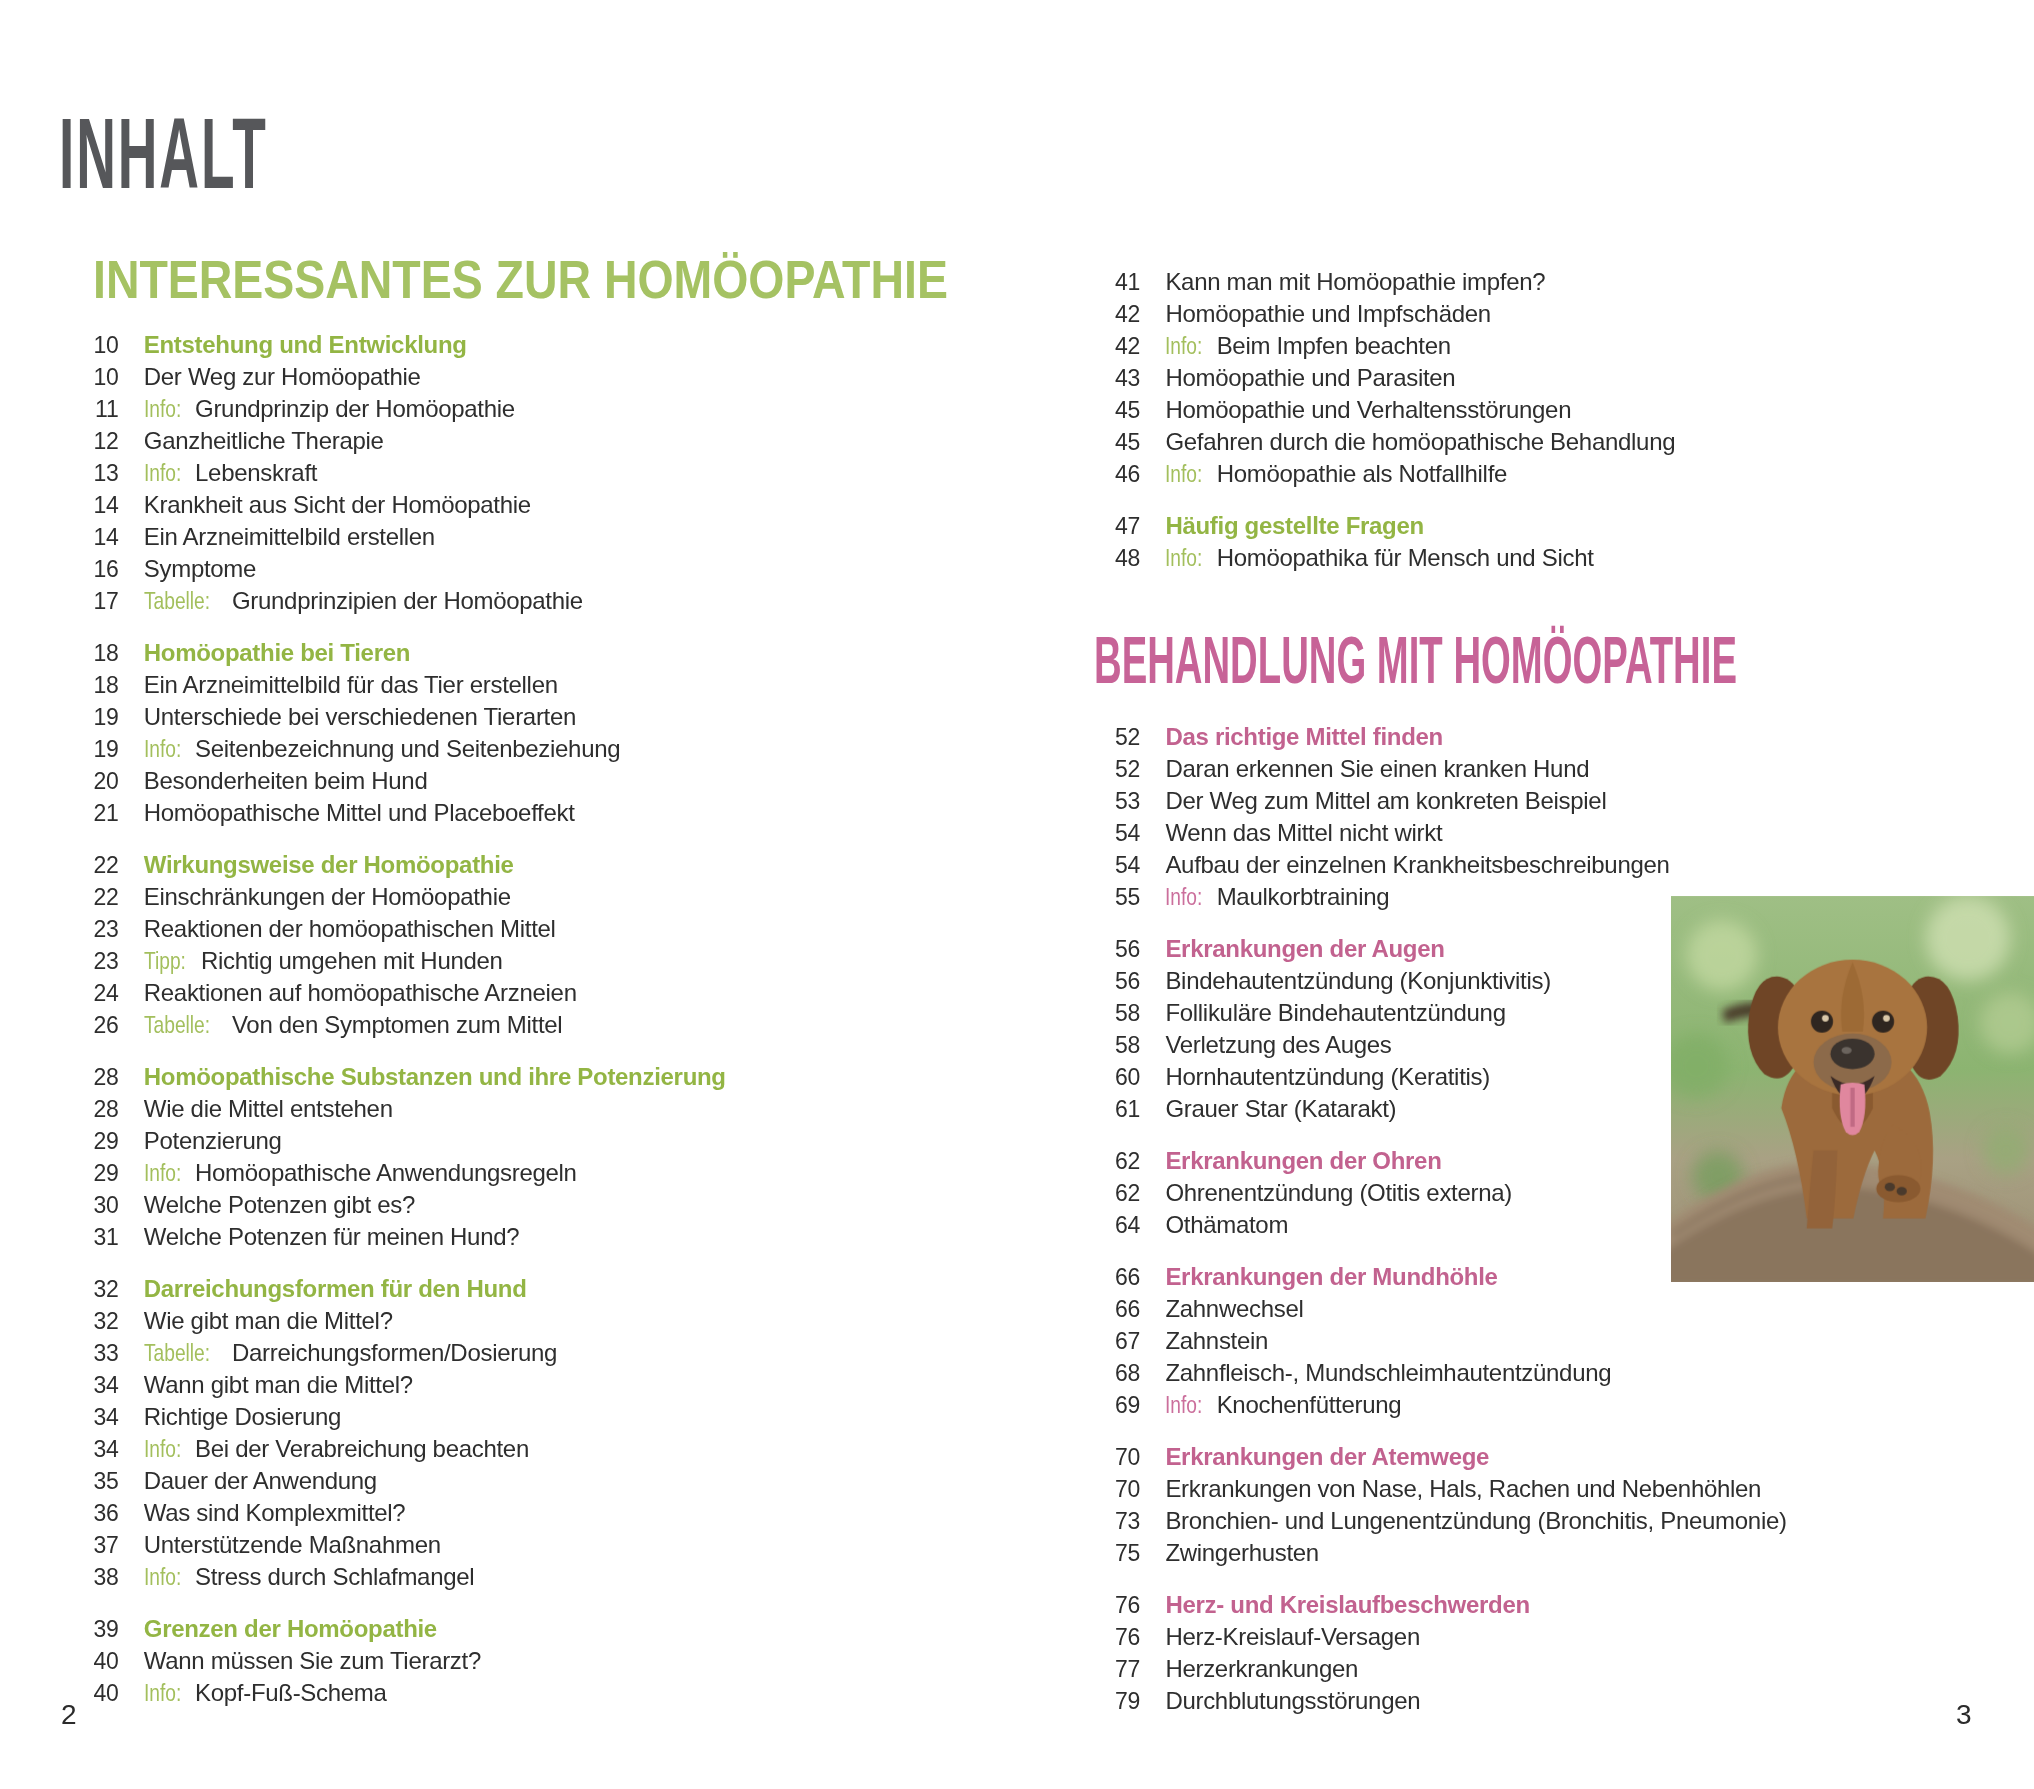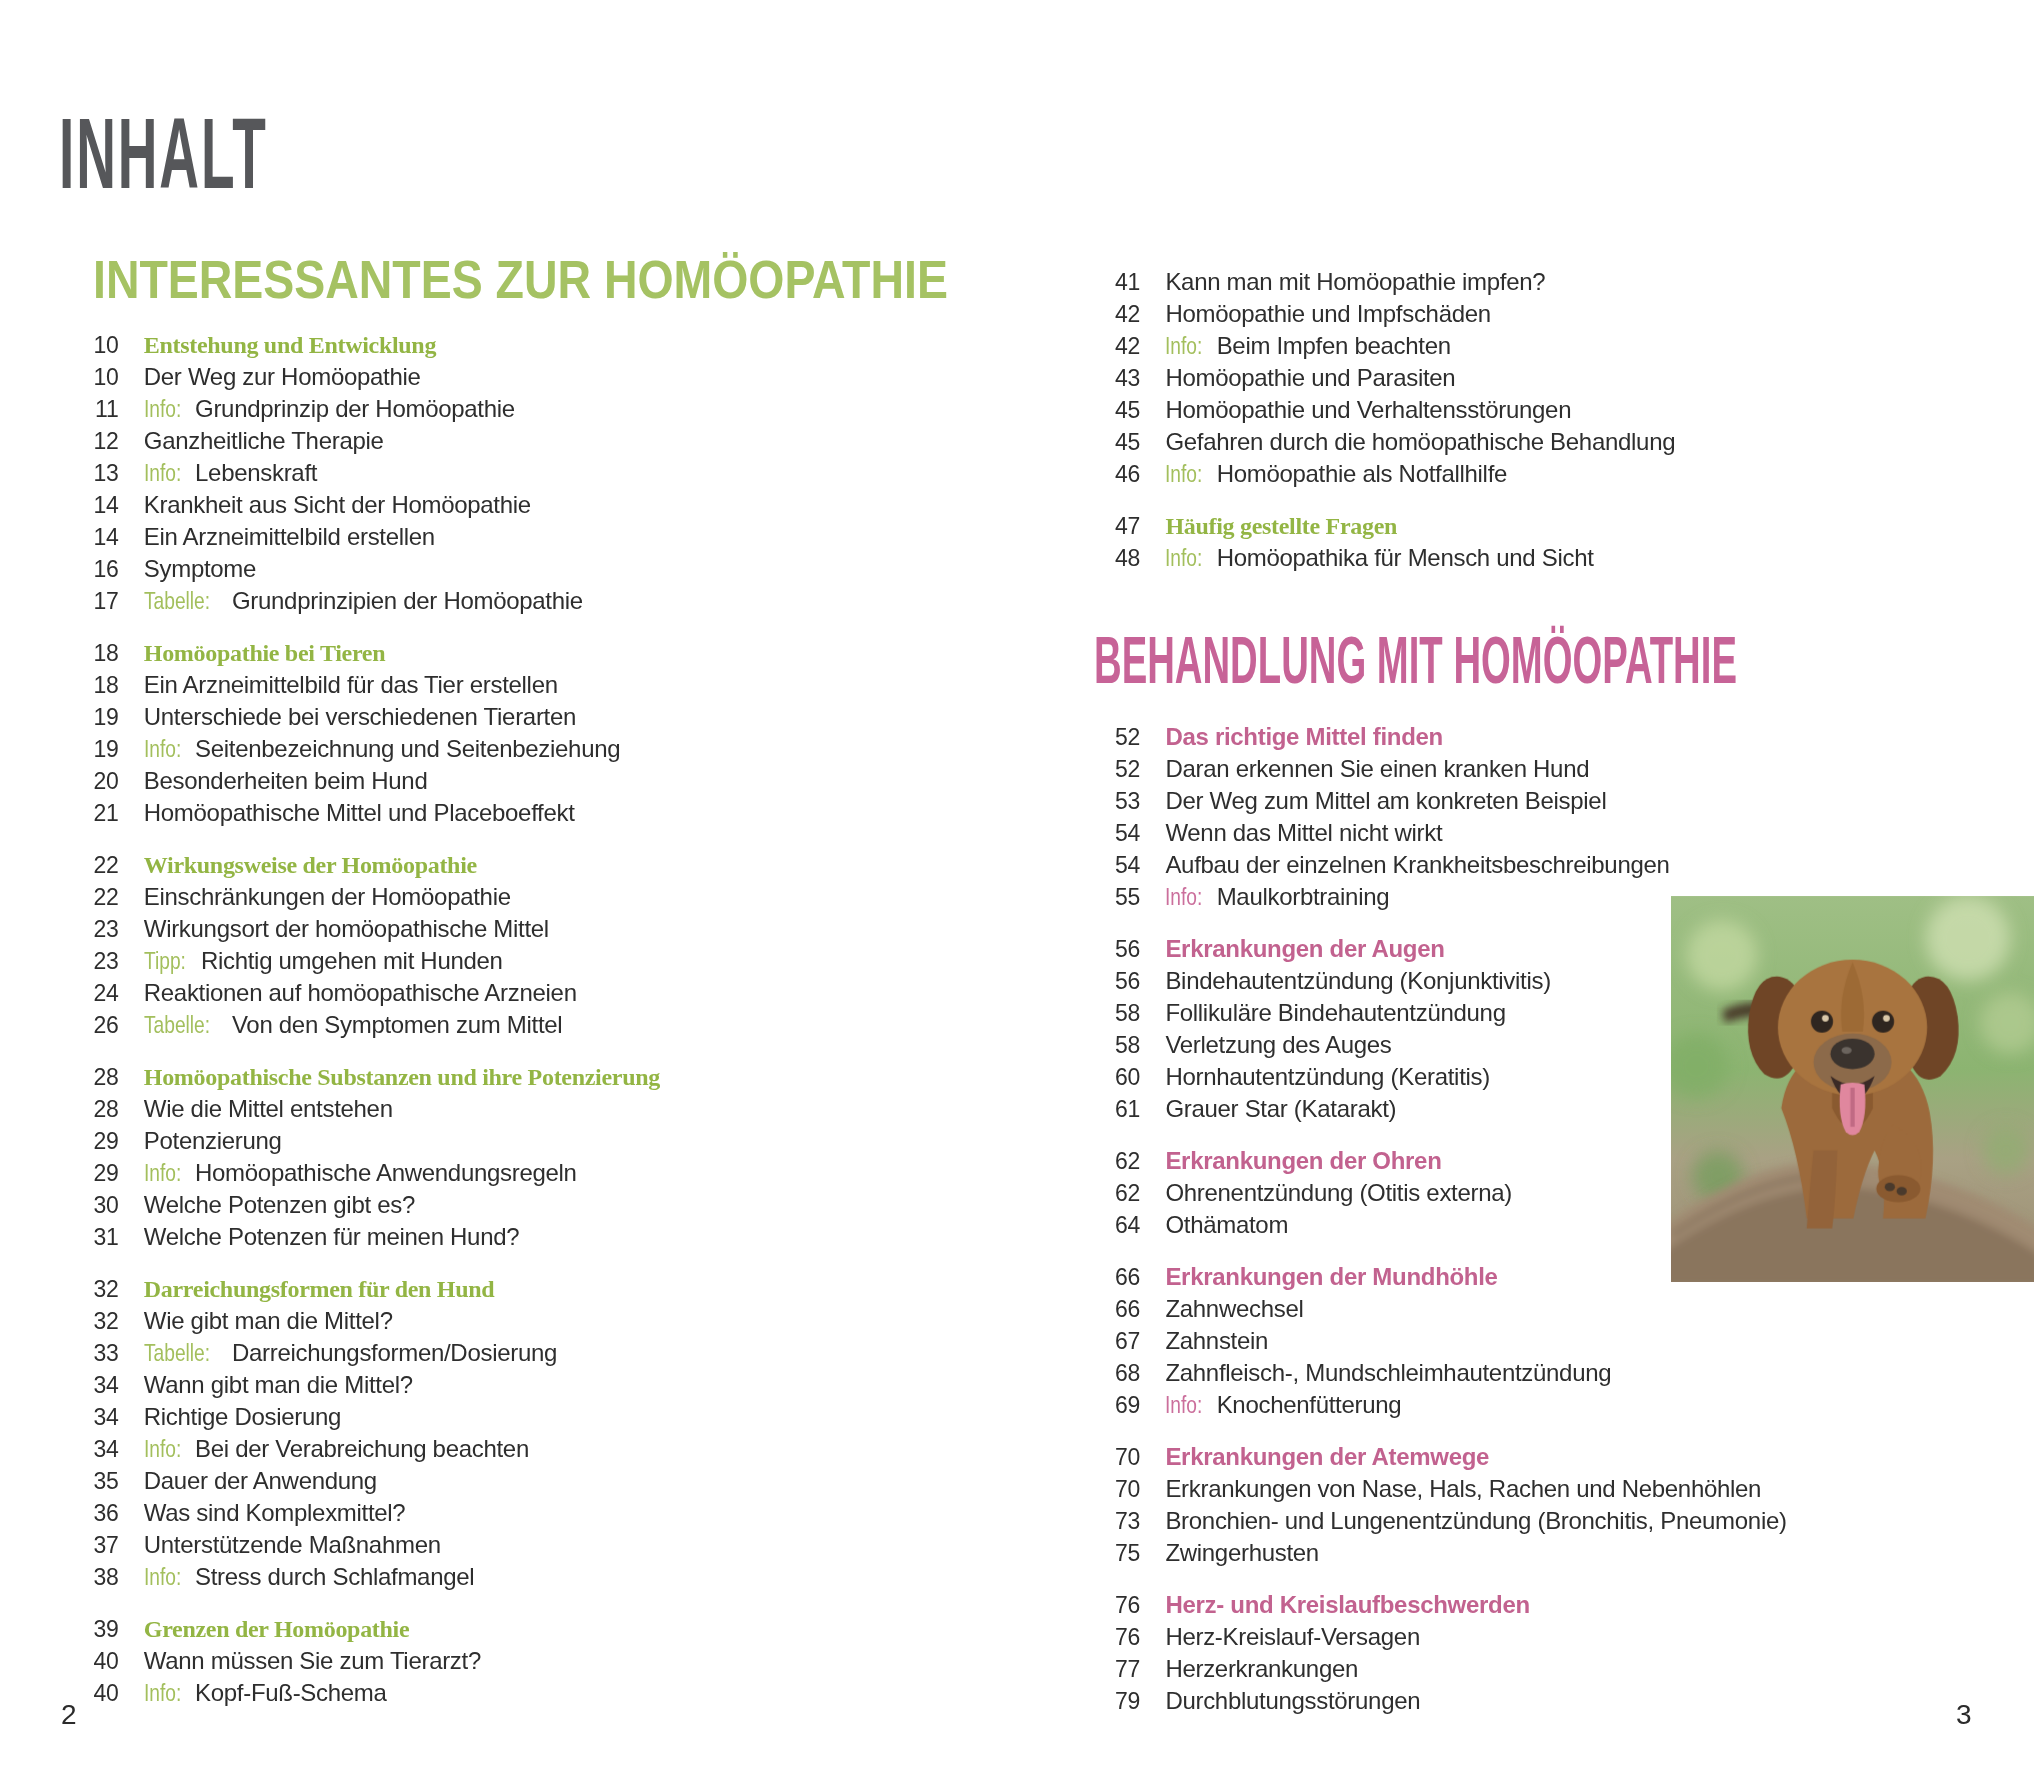--- a/index.html
+++ b/index.html
@@ -46,21 +46,21 @@
   .txt{white-space:nowrap;}
   .label{
     display:inline-block;font-size:24.6px;font-weight:400;
     transform:scaleX(0.78);transform-origin:0 60%;
     margin-right:3.4px;letter-spacing:0;
   }
   .label:empty{display:none;margin:0;}
   .rows.green .label{color:#a3bf5d;}
   .rows.pink  .label{color:#cb6f9c;}
   .row.subhead .txt{font-weight:bold;}
-  .rows.green .row.subhead .txt{color:#93b544;font-family:Liberation Serif, serif;}
+  .rows.green .row.subhead .txt{color:#93b544;}
   .rows.pink  .row.subhead .txt{color:#c2628f;}
 
   .footer-num{
     position:absolute;font-size:28px;color:#2b2b2b;top:1699px;
   }
   .footer-num.left{left:61px;}
   .footer-num.right{left:1956px;}
 
   .dog-photo{
     position:absolute;left:1671px;top:896px;width:363px;height:386px;
@@ -158,21 +158,21 @@
           <span class="txt"><span>Wirkungsweise der Homöopathie</span></span>
         </div>
 
         <div class="row entry">
           <span class="num">22</span>
           <span class="txt"><span>Einschränkungen der Homöopathie</span></span>
         </div>
 
         <div class="row entry">
           <span class="num">23</span>
-          <span class="txt"><span>Wirkungsort der homöopathische Mittel</span></span>
+          <span class="txt"><span>Reaktionen der homöopathischen Mittel</span></span>
         </div>
 
         <div class="row entry">
           <span class="num">23</span>
           <span class="txt"><span class="label">Tipp:</span><span>Richtig umgehen mit Hunden</span></span>
         </div>
 
         <div class="row entry">
           <span class="num">24</span>
           <span class="txt"><span>Reaktionen auf homöopathische Arzneien</span></span>

